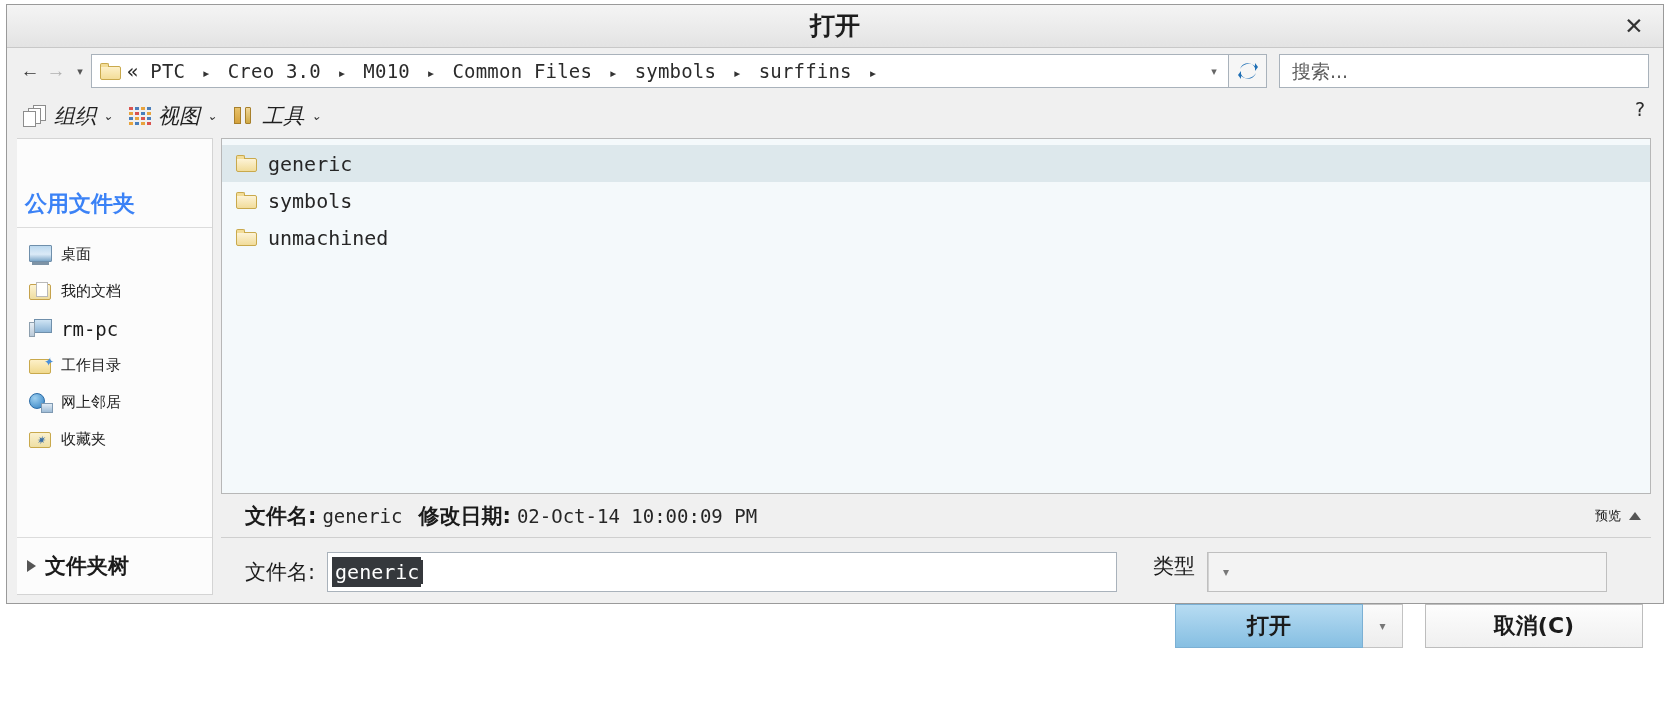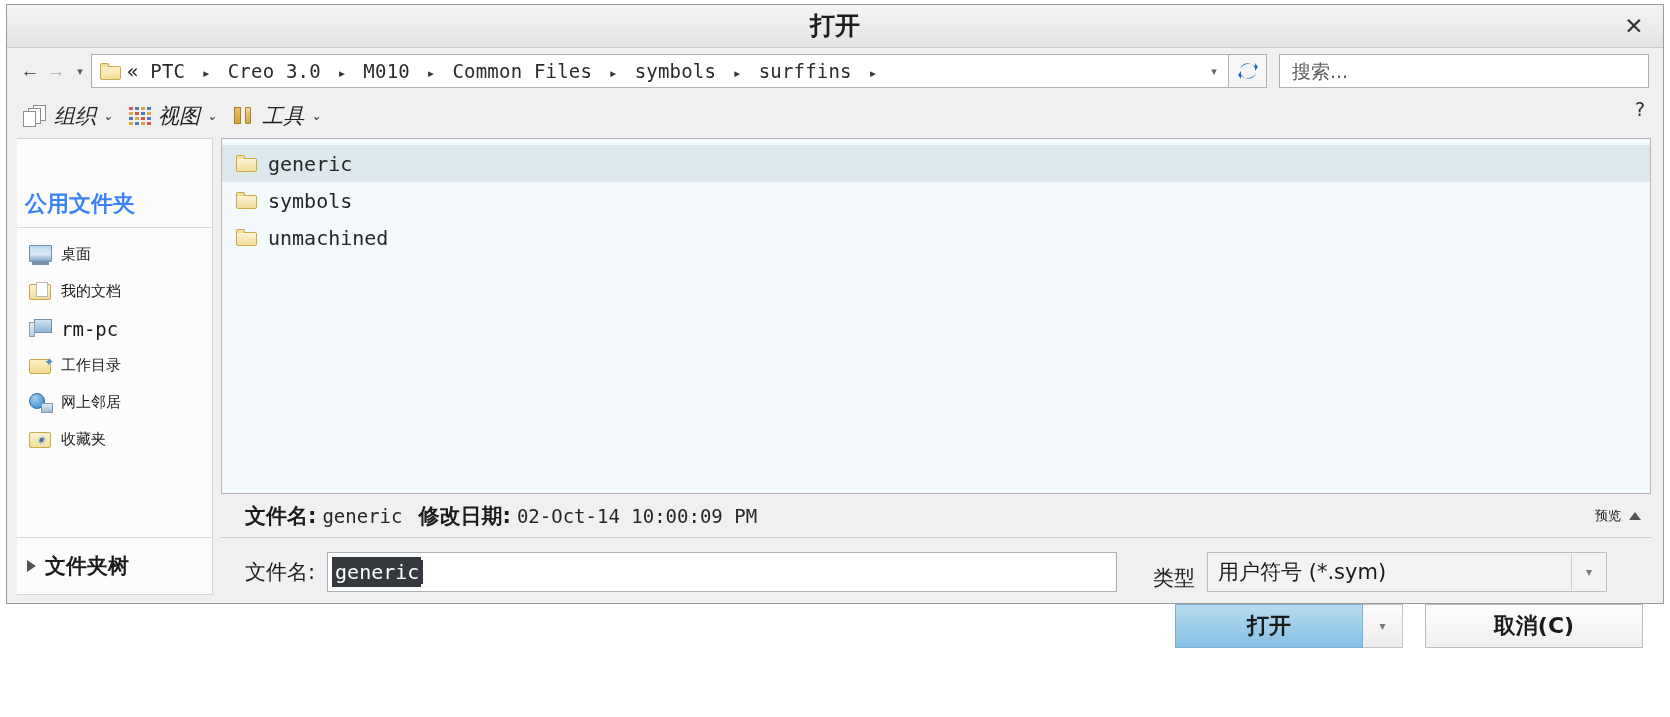--- a/index.html
+++ b/index.html
@@ -435,21 +435,21 @@
     background: #35383c;
     color: #ffffff;
     font-family:"DejaVu Sans Mono", monospace;
     font-size: 20px;
     padding: 2px 2px 2px 3px;
     line-height: 26px;
   }
   .name-input .caret {
     width: 2px; height: 24px; background:#35383c; margin-left: 0;
   }
-  .type-wrap { display:flex; align-items:flex-end; margin-left: 36px; }
+  .type-wrap { display:flex; align-items:flex-start; margin-left: 36px; }
   .type-select {
     width: 400px; height: 40px;
     background: #f3f3f3;
     border: 1px solid #bfbfbf;
     box-sizing: border-box;
     display:flex; align-items:center;
     cursor: pointer;
   }
   .type-select .val {
     flex: 1 1 auto;
@@ -689,21 +689,20 @@
       <div class="footer">
         <div class="frm-row">
           <span class="frm-label">文件名:</span>
           <span class="name-input">
             <span class="sel">generic</span>
             <span class="caret"></span>
           </span>
           <span class="type-wrap">
             <span class="frm-label">类型</span>
             <span class="type-select">
-              <span class="val">用户符号 (*.sym)</span>
               <span class="arrow">▾</span>
             </span>
           </span>
         </div>
 
         <div class="btnrow">
           <span class="btn btn-open">打开</span>
           <span class="btn btn-open-split">▾</span>
           <span class="btn btn-cancel">取消(C)</span>
         </div>

